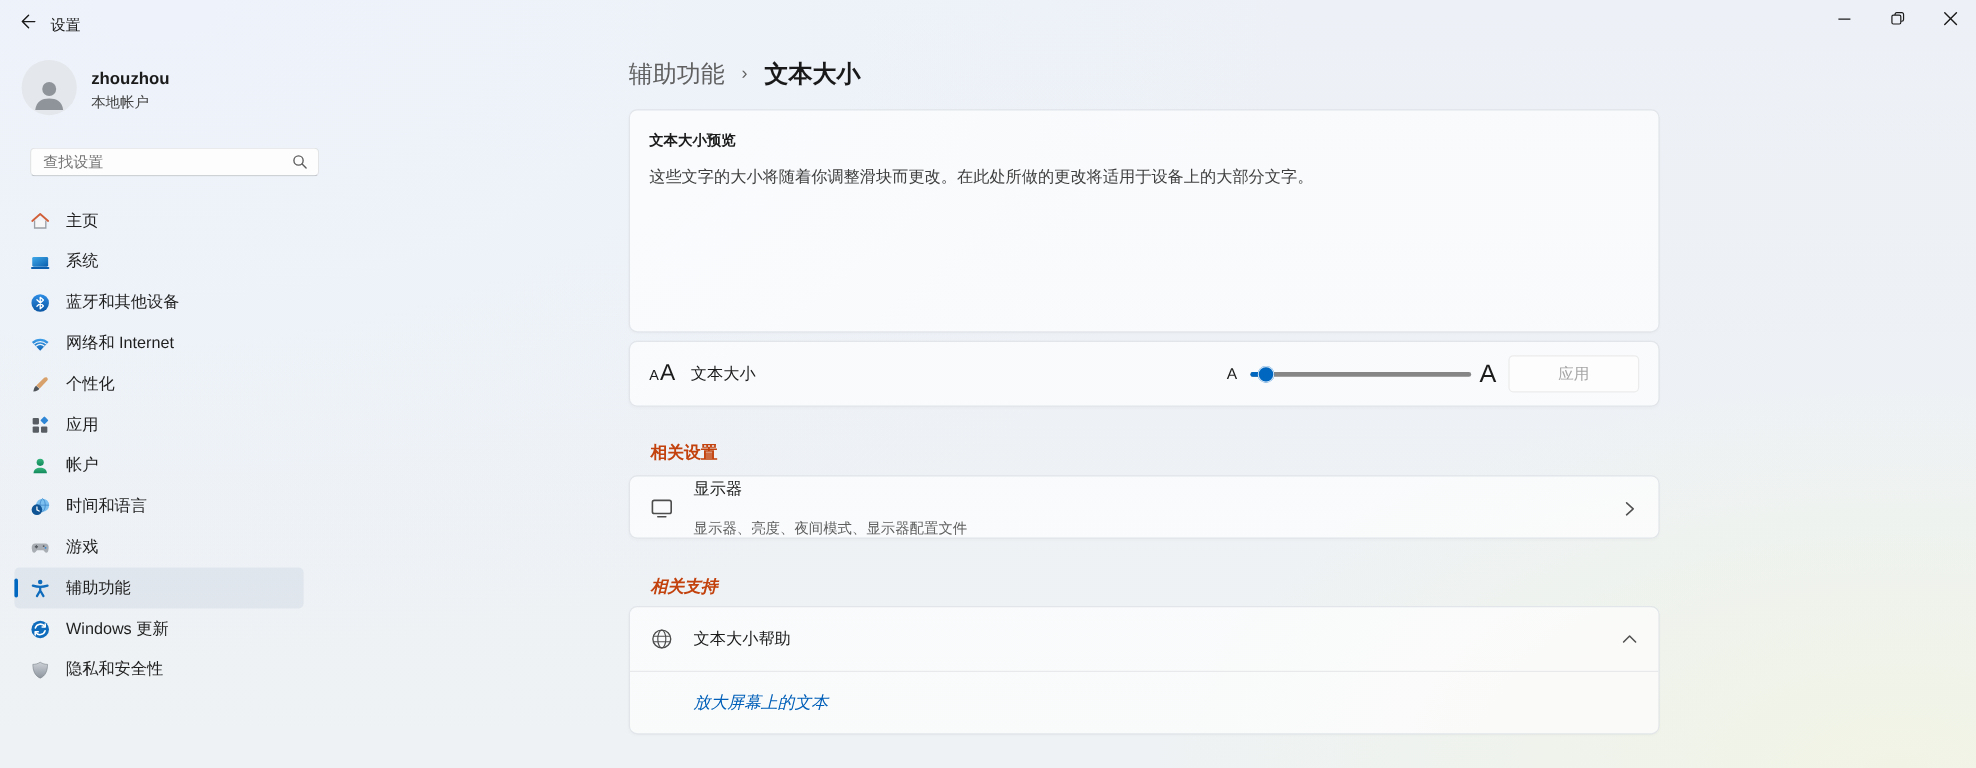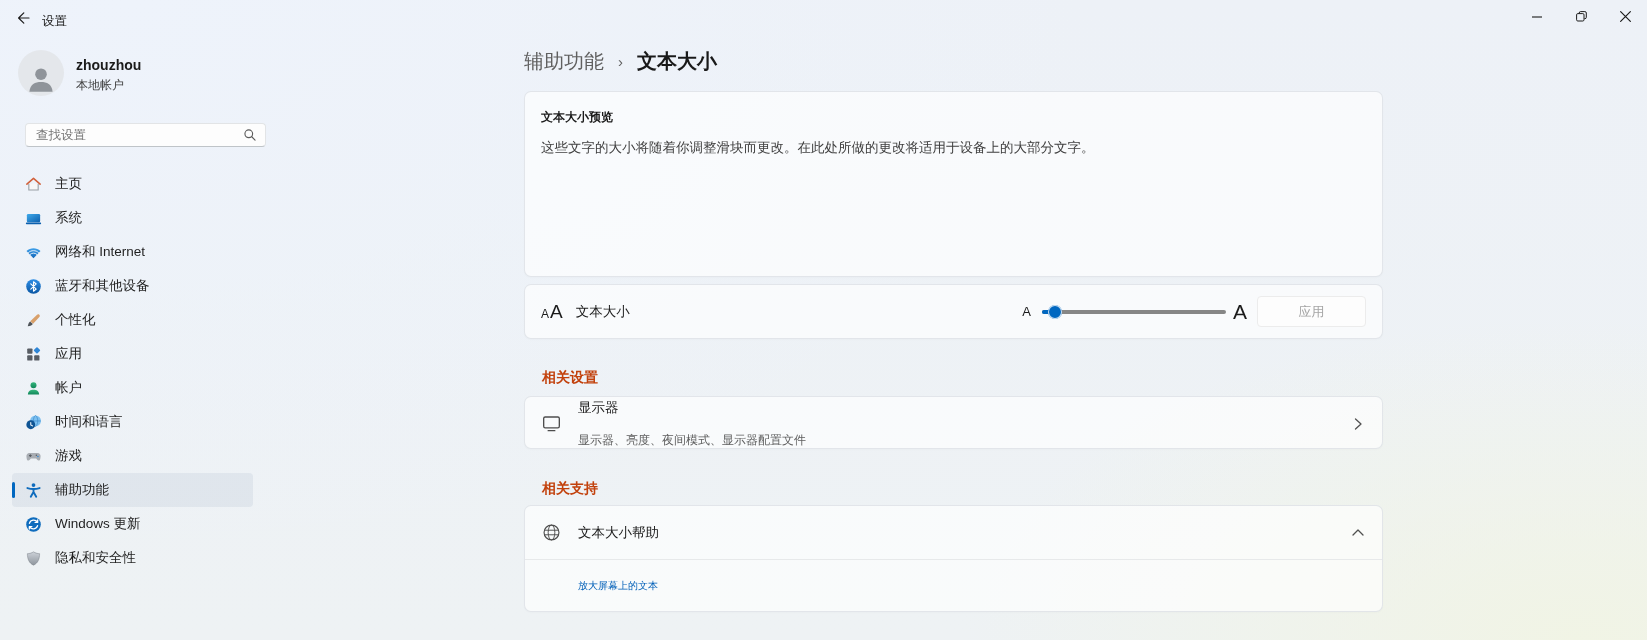--- a/index.html
+++ b/index.html
@@ -75,34 +75,34 @@
   .slider-track { position:absolute; top:8px; left:0; right:0; height:4px; border-radius:2px; background:#868686; }
   .slider-fill { position:absolute; top:8px; left:0; height:4px; border-radius:2px; background:var(--accent); }
   .slider-thumb { position:absolute; top:3px; width:14px; height:14px; border-radius:50%;
     background:var(--accent); box-shadow:0 0 0 1px rgba(255,255,255,0.8) inset; cursor:grab; }
   .apply-btn { margin-left:10px; width:109px; height:31px; border-radius:4px;
     background:#fdfdfd; border:1px solid #ececec; color:#a5a5a5; font-size:13px;
     font-family:inherit; cursor:default; }
 
   .section-header { position:absolute; left:18px; font-size:14px; font-weight:700; color:#c2410c; }
   .hdr-settings { top:329px; }
-  .hdr-support { top:440px; }
+  .hdr-support { top:440px;font-style:italic; }
 
   .row { display:flex; align-items:center; padding:0 16px; height:53px; cursor:pointer; }
   .row-icon { width:21px; height:21px; margin-right:16px; flex:0 0 auto; }
   .row-icon svg { width:100%; height:100%; display:block; }
   .row-text .row-title { font-size:13.5px; color:#1b1b1b; }
   .row-text .row-sub { font-size:12px; color:#5e5e5e; margin-top:15px; }
   .row-chevron { margin-left:auto; width:16px; height:16px; }
 
   .display-card { top:356px; height:53px; }
   .support-card { top:465px; height:107px; }
   .support-divider { height:1px; background:#e7e9ea; margin:0; }
   .link-row { display:flex; align-items:center; height:52px; padding-left:53px; }
-  .support-link { font-size:10px; color:var(--link); text-decoration:none; cursor:pointer; }
+  .support-link { font-size:14px; color:var(--link); text-decoration:none; cursor:pointer;font-style:italic; }
 </style>
 </head>
 <body>
 
 <div class="titlebar">
   <div class="back-btn">
     <span>
       <svg width="16" height="16" viewBox="0 0 16 16">
           <path d="M8.8 2.8 L3.6 8 L8.8 13.2 M3.6 8 H14" stroke="#1b1b1b" stroke-width="1.2" fill="none" stroke-linecap="round" stroke-linejoin="round"></path>
         </svg>
@@ -173,47 +173,47 @@
             <rect x="1" y="14.8" width="18" height="1.9" rx="0.95" fill="#0b5fae"></rect>
           </svg>
         </span>
     <span class="nav-label">系统</span>
   </div>
 
   <div class="nav-item">
     <span class="nav-icon">
           <svg viewBox="0 0 20 20">
             <defs>
+              <linearGradient id="btg" x1="0" y1="0" x2="0" y2="1">
+                <stop offset="0" stop-color="#2e8ee6"></stop>
+                <stop offset="1" stop-color="#0b57a4"></stop>
+              </linearGradient>
+            </defs>
+            <circle cx="10" cy="10" r="8.6" fill="url(#btg)"></circle>
+            <path d="M6.8 6.8 L13.2 13 L10 15.6 V4.4 L13.2 7 L6.8 13.2" fill="none" stroke="#fff" stroke-width="1.3" stroke-linejoin="round" stroke-linecap="round"></path>
+          </svg>
+        </span>
+    <span class="nav-label">蓝牙和其他设备</span>
+  </div>
+
+  <div class="nav-item">
+    <span class="nav-icon">
+          <svg viewBox="0 0 20 20">
+            <defs>
               <linearGradient id="wfg" x1="0" y1="0" x2="0" y2="1">
                 <stop offset="0" stop-color="#3fa0ea"></stop>
                 <stop offset="1" stop-color="#1266b8"></stop>
               </linearGradient>
             </defs>
             <path d="M1.8 8.3 C6.4 3.9 13.6 3.9 18.2 8.3 L10 16.8 Z" fill="url(#wfg)"></path>
             <path d="M3.8 10.3 C7.4 7 12.6 7 16.2 10.3" fill="none" stroke="#eef3fa" stroke-width="1.1"></path>
             <path d="M5.8 12.4 C8.4 10.2 11.6 10.2 14.2 12.4" fill="none" stroke="#eef3fa" stroke-width="1.1"></path>
           </svg>
         </span>
     <span class="nav-label">网络和 Internet</span>
-  </div>
-
-  <div class="nav-item">
-    <span class="nav-icon">
-          <svg viewBox="0 0 20 20">
-            <defs>
-              <linearGradient id="btg" x1="0" y1="0" x2="0" y2="1">
-                <stop offset="0" stop-color="#2e8ee6"></stop>
-                <stop offset="1" stop-color="#0b57a4"></stop>
-              </linearGradient>
-            </defs>
-            <circle cx="10" cy="10" r="8.6" fill="url(#btg)"></circle>
-            <path d="M6.8 6.8 L13.2 13 L10 15.6 V4.4 L13.2 7 L6.8 13.2" fill="none" stroke="#fff" stroke-width="1.3" stroke-linejoin="round" stroke-linecap="round"></path>
-          </svg>
-        </span>
-    <span class="nav-label">蓝牙和其他设备</span>
   </div>
 
   <div class="nav-item">
     <span class="nav-icon">
           <svg viewBox="0 0 20 20">
             <path d="M16.8 3.2 C17.7 4 17.6 5.2 16.9 6 L9.5 13.8 L6.2 10.9 L13.9 3.4 C14.7 2.6 16 2.5 16.8 3.2 Z" fill="#d8a06b"></path>
             <path d="M6 11.2 L9.2 14.1 C8.3 15.6 6.8 16.6 3.2 16.8 C3.9 15.5 3.6 12.9 6 11.2 Z" fill="#4f5459"></path>
           </svg>
         </span>
     <span class="nav-label">个性化</span>

